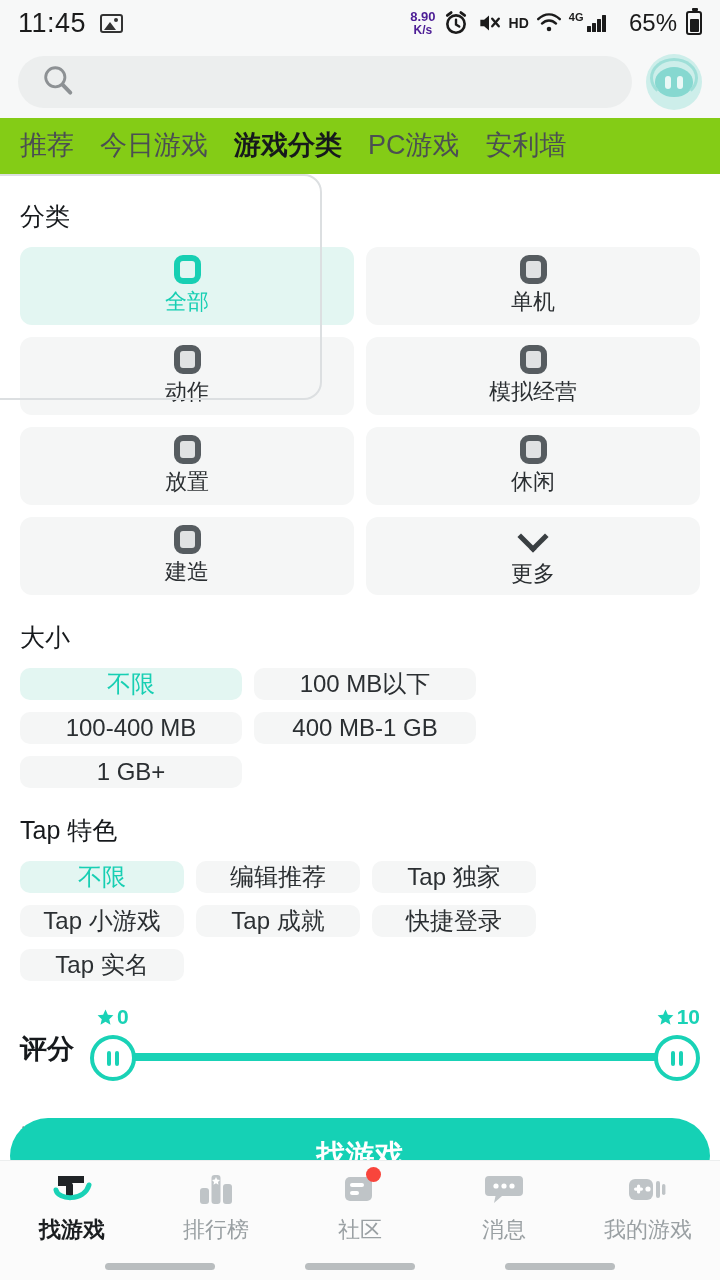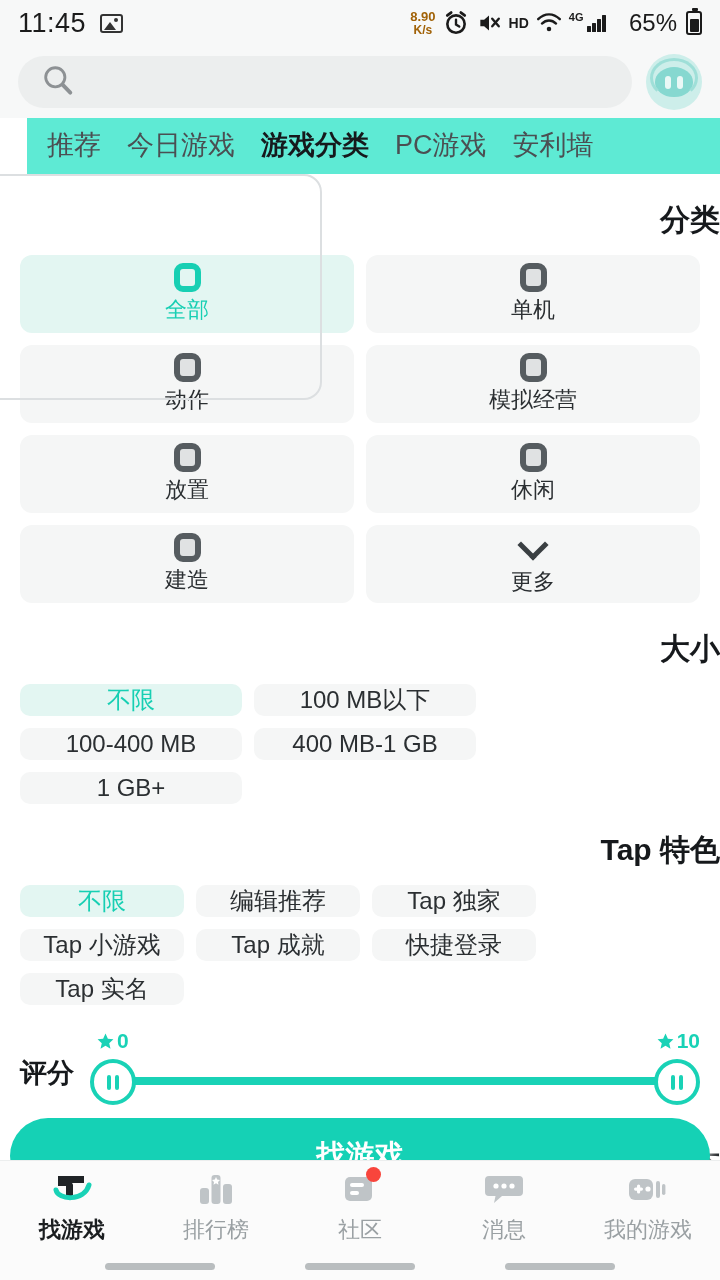--- a/index.html
+++ b/index.html
@@ -14,21 +14,21 @@
   .statusbar{
     height:46px; background:#f7f8f8; display:flex; align-items:center;
     padding:0 18px; position:relative;
   }
   .sb-time{ font-size:27px; color:#1b1b1b; letter-spacing:.5px; font-weight:400;}
   .sb-img-icon{ margin-left:14px; width:23px; height:19px; border:2px solid #333; border-radius:3px; position:relative;}
   .sb-img-icon:before{ content:""; position:absolute; left:2px; bottom:1px; width:0;height:0;
      border-left:6px solid transparent;border-right:6px solid transparent;border-bottom:8px solid #333;}
   .sb-img-icon:after{ content:""; position:absolute; right:3px; top:2px; width:4px;height:4px;border-radius:50%;background:#333;}
   .sb-right{ margin-left:auto; display:flex; align-items:center; gap:7px;}
-  .sb-speed{ display:flex; flex-direction:column; align-items:center; line-height:1; font-size:13px; color:#a16207; font-weight:600;}
+  .sb-speed{ display:flex; flex-direction:column; align-items:center; line-height:1; font-size:13px; color:#4c1d95; font-weight:600;}
   .sb-speed span:last-child{ font-size:12px; margin-top:1px;}
   .sb-ic{ display:inline-flex; align-items:center; justify-content:center;}
   .sb-hd{ font-size:14px; font-weight:700; color:#1b1b1b;}
   .sb-4g{ font-size:11px; font-weight:700; color:#1b1b1b; position:relative; top:-6px; margin-right:-3px;}
   .bars{ display:flex; align-items:flex-end; gap:1.5px; height:18px;}
   .bars i{ width:3.5px; background:#1b1b1b; display:block; border-radius:.5px;}
   .bars i:nth-child(1){height:6px}.bars i:nth-child(2){height:9px}
   .bars i:nth-child(3){height:13px}.bars i:nth-child(4){height:17px}
   .sb-batt-txt{ font-size:24px; color:#1b1b1b; margin-left:16px;}
   .batt{ width:16px;height:24px;border:2px solid #1b1b1b;border-radius:3px;position:relative;margin-left:2px;}
@@ -38,29 +38,29 @@
   
   .searchrow{ height:72px; background:#f7f8f8; display:flex; align-items:center; padding:0 18px; gap:14px;}
   .searchbox{ flex:1; height:52px; background:#eceeee; border-radius:26px; display:flex; align-items:center; padding:0 22px;}
   .searchbox .ph{ font-size:25px; color:#9b9ea0; flex:1;}
   .taplogo{ width:56px; height:56px; border-radius:50%; background:#cdeeea; display:flex; align-items:center; justify-content:center; position:relative; flex:0 0 56px;}
   .taplogo .face{ width:38px;height:30px;border-radius:50% 50% 48% 48%;background:#86d8d0; display:flex; align-items:center; justify-content:center; gap:6px;}
   .taplogo .face i{ width:6px;height:13px;background:#eaf8f6;border-radius:3px;display:block;}
   .taplogo .arc{ position:absolute; left:4px; top:4px; width:48px;height:40px;border:3px solid #9fdfd8;border-radius:50%;border-bottom-color:transparent;}
 
   
-  .tabs{ height:56px; background:#5eead4; display:flex; align-items:center; padding:0 20px; gap:26px;margin-left:27px;}
+  .tabs{ height:56px; background:#84cc16; display:flex; align-items:center; padding:0 20px; gap:26px;}
   .tab{ font-size:27px; color:#4b4f52; position:relative; padding-bottom:2px;}
   .tab.active{ color:#16191c; font-weight:700;}
   .tab.active:after{ content:""; position:absolute; left:-3px; right:-3px; bottom:0px; height:9px; background:#23d1b6; z-index:-1;}
 
   
   .content{ position:absolute; top:174px; left:0; right:0; bottom:120px; background:#ffffff; overflow:hidden;}
   .focus-frame{ position:absolute; left:-18px; top:0px; width:340px; height:226px; border:2px solid #dcdfe1; border-radius:18px; pointer-events:none;}
-  .sec-title{ font-size:30px; font-weight:700; color:#16191c; margin:26px 0 14px 20px;text-align:right;}
+  .sec-title{ font-size:25px; font-weight:400; color:#16191c; margin:26px 0 14px 20px;}
 
   .grid4{ display:grid; grid-template-columns:repeat(2,1fr); gap:12px; padding:0 20px;}
   .cat{ height:78px; background:#f5f6f6; border-radius:12px; display:flex; flex-direction:column; align-items:center; justify-content:center; gap:3px;}
   .cat.sel{ background:#e3f6f2;}
   .cat .glyph{ width:27px;height:29px;border:6px solid #565c60;border-radius:9px;background:#e0e2e3;}
   .cat.sel .glyph{ border-color:#17cfb3; background:#e3f6f2;}
   .cat .lbl{ font-size:22px; color:#2b2f32;}
   .cat.sel .lbl{ color:#17cfb3;}
   .chev{ width:22px;height:22px; border-right:5px solid #3a3f42; border-bottom:5px solid #3a3f42; transform:rotate(45deg); margin-bottom:8px; margin-top:2px;}
 

